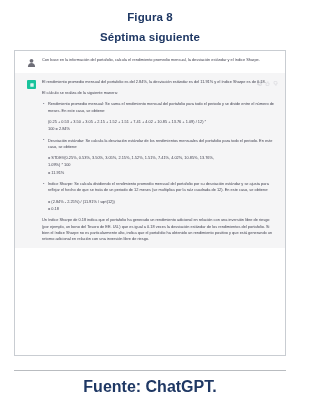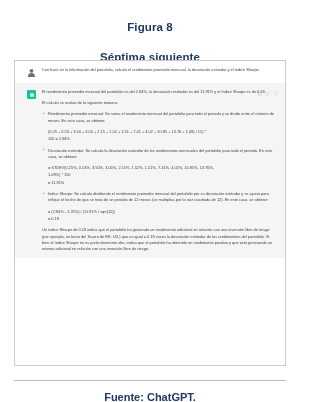--- a/index.html
+++ b/index.html
@@ -18,21 +18,21 @@
     width: 300px;
     height: 402px;
     box-sizing: border-box;
   }
   .fig-title {
     text-align: center;
     color: #1F3864;
     font-weight: bold;
     font-size: 11.5px;
     line-height: 15px;
-    margin: 14px;
+    margin: 4px;
     padding-top: 6px;
     letter-spacing: 0.1px;
   }
   .fig-subtitle {
     text-align: center;
     color: #1F3864;
     font-weight: bold;
     font-size: 11.5px;
     line-height: 15px;
     margin: 0;
@@ -154,21 +154,21 @@
     background: #b9bcc0;
   }
   .caption {
     position: absolute;
     left: 0;
     top: 376px;
     width: 300px;
     text-align: center;
     color: #1F3864;
     font-weight: bold;
-    font-size: 11px;
+    font-size: 16px;
     line-height: 14px;
   }
 </style>
 </head>
 <body>
 
 <div class="page">
 
   <div class="fig-title">Figura 8</div>
   <div class="fig-subtitle">Séptima siguiente</div>

